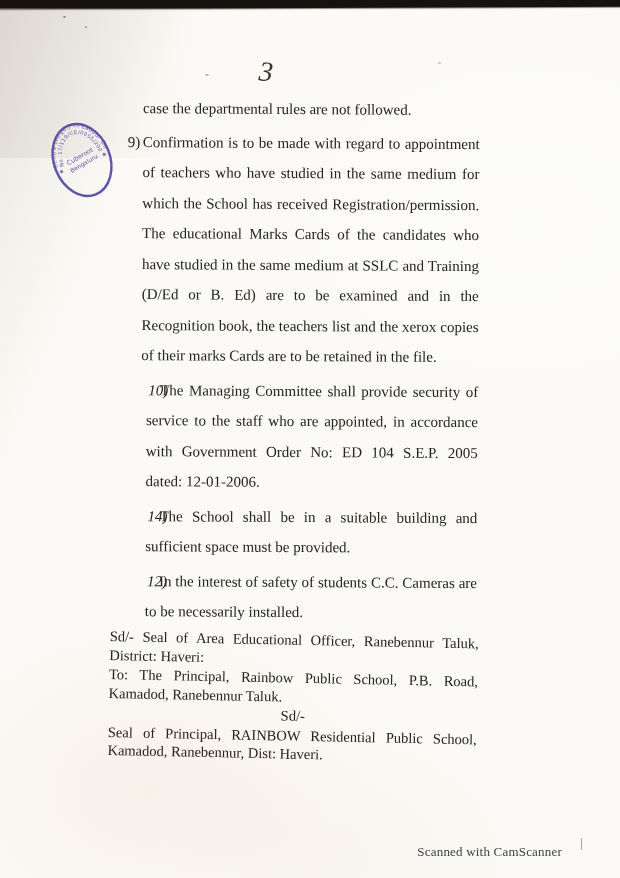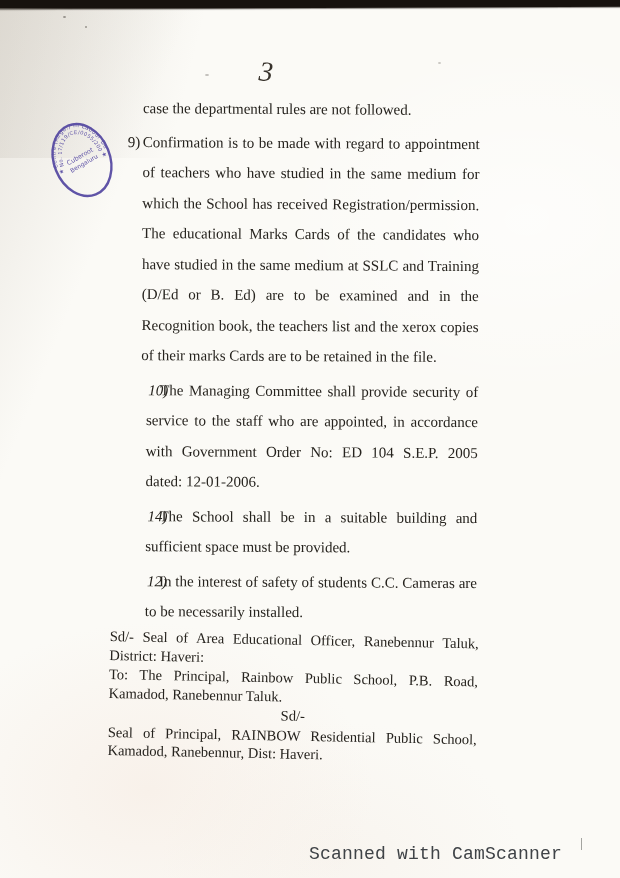--- a/index.html
+++ b/index.html
@@ -67,22 +67,22 @@
     opacity:.88;
     filter:blur(.3px);
   }
   .stamp text {
     font-family:"DejaVu Sans",sans-serif;
     fill:#4b3e9d;
   }
 
   .watermark {
     position:absolute; right:58px; top:844px;
-    font-family:Liberation Mono, monospace;
-    font-size:18px; color:#3f4347;
+    font-family:Liberation Serif, serif;
+    font-size:13px; color:#3f4347;
     letter-spacing:.2px;
   }
   .scan-tick { position:absolute; right:38px; top:838px; width:1px; height:12px; background:#6b6b68; opacity:.6; }
 </style>
 </head>
 <body>
 
 <div class="page">
 
   <div class="top-band"></div>

